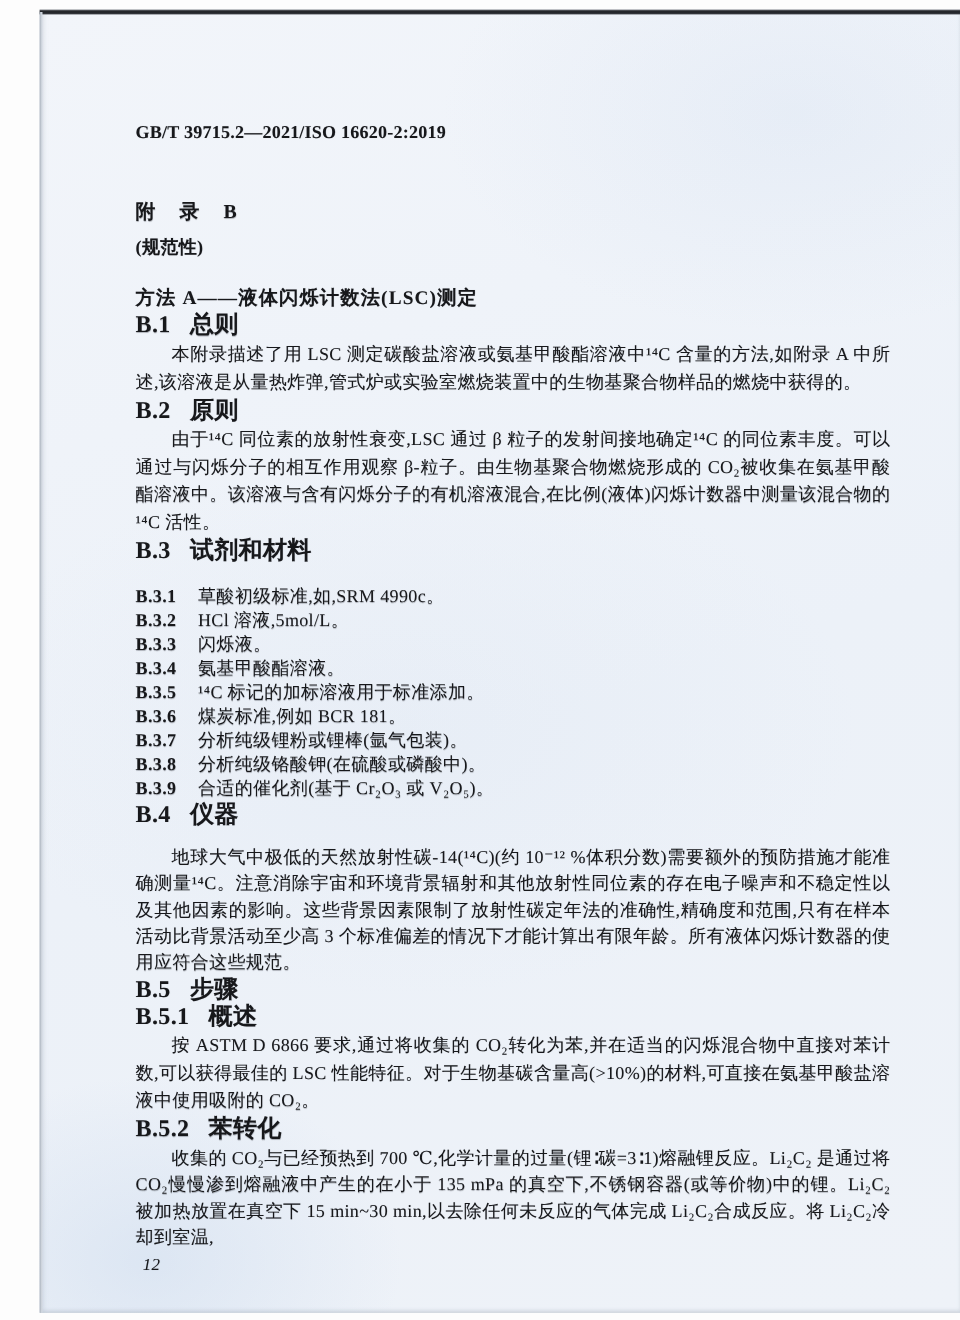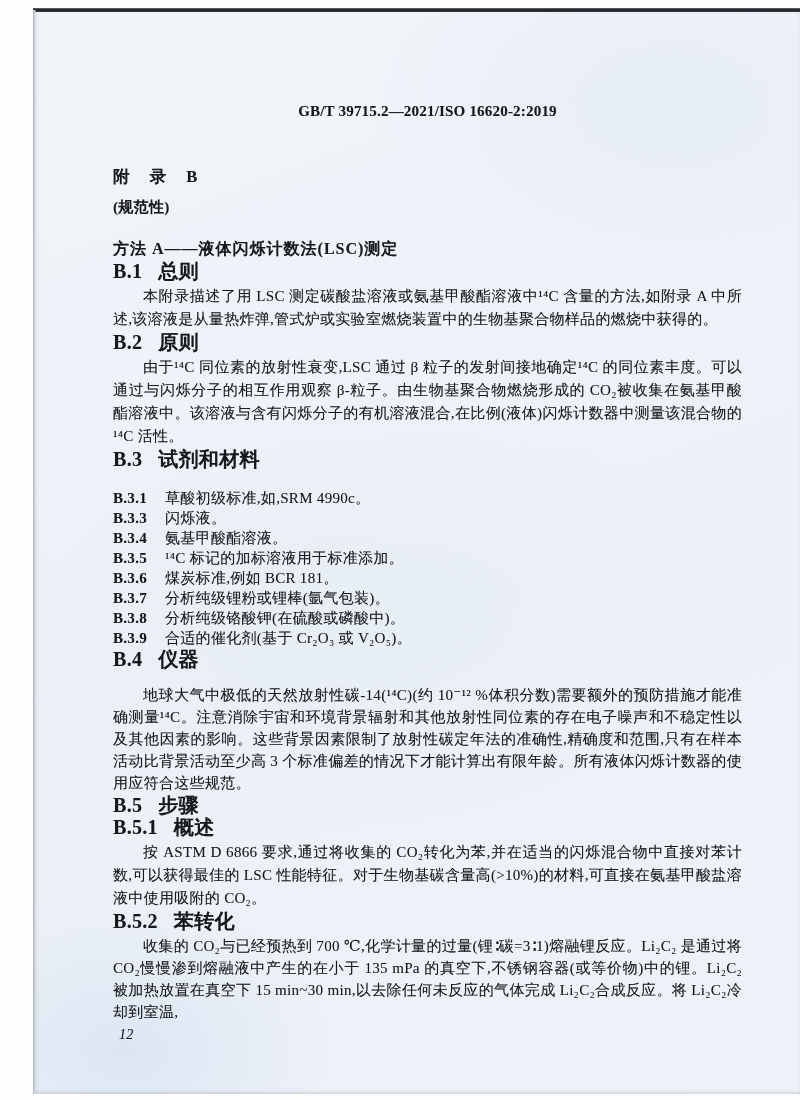--- a/index.html
+++ b/index.html
@@ -41,21 +41,20 @@
     font-size: 15px;
     letter-spacing: 0.3px;
     text-shadow: 0.2px 0.2px 0.6px rgba(25,30,40,.30);
   }
   .doc-header {
     margin: 92px 0 0 0;
     font-weight: bold;
     font-size: 15px;
     line-height: 23px;
     letter-spacing: 0.2px;
-    text-align: center;
   }
   .annex-title { text-align: left; font-weight: bold; }
   .annex-title .l1 {
     margin-top: 43px; font-size: 16.5px; line-height: 22px;
     letter-spacing: 2px; word-spacing: 12px;
   }
   .annex-title .l2 { margin-top: 8px;  font-size: 15px;   line-height: 22px; }
   .annex-title .l3 { margin-top: 20px;  font-size: 16px;   line-height: 22px; letter-spacing: 1px; }
   h2.sec {
     margin: 0; font-size: 20px; font-weight: bold; line-height: 22px;
@@ -114,20 +113,23 @@
 
       <h2 class="sec m-b3">
         <span class="num">B.3</span><span class="t">试剂和材料</span>
       </h2>
 
       <div class="reagent-list">
         <div class="reagent-item">
           <span class="num">B.3.1</span><span>草酸初级标准,如,SRM 4990c。</span>
         </div>
         <div class="reagent-item">
+          <span class="num">B.3.2</span><span>HCl 溶液,5mol/L。</span>
+        </div>
+        <div class="reagent-item">
           <span class="num">B.3.3</span><span>闪烁液。</span>
         </div>
         <div class="reagent-item">
           <span class="num">B.3.4</span><span>氨基甲酸酯溶液。</span>
         </div>
         <div class="reagent-item">
           <span class="num">B.3.5</span><span>¹⁴C 标记的加标溶液用于标准添加。</span>
         </div>
         <div class="reagent-item">
           <span class="num">B.3.6</span><span>煤炭标准,例如 BCR 181。</span>

